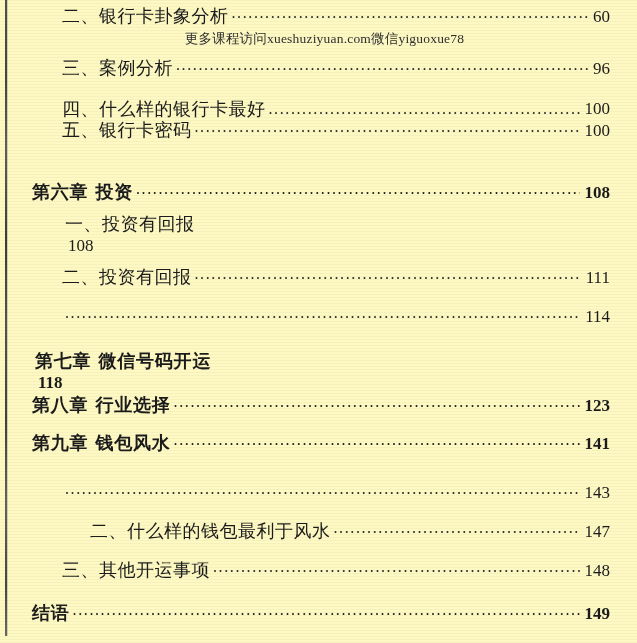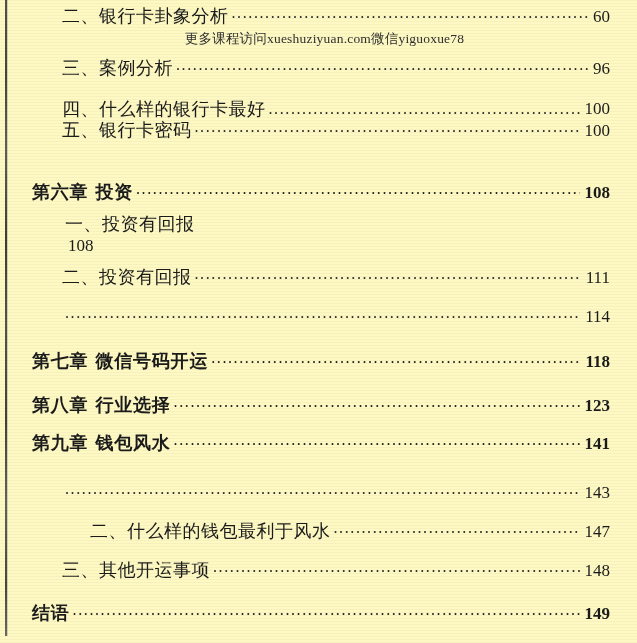--- a/index.html
+++ b/index.html
@@ -174,21 +174,21 @@
       </div>
       <div class="toc-row level-section" style="top: 265px;">
         <span class="row-title"><span class="">二、</span><span>投资有回报</span></span>
         <span class="leader"></span>
         <span class="row-page">111</span>
       </div>
       <div class="toc-row level-section" style="top: 304px;">
         <span class="leader"></span>
         <span class="row-page">114</span>
       </div>
-      <div class="toc-row level-chapter" style="top: 349px;">
+      <div class="toc-row level-chapter" style="top: 349px; flex-direction: column;">
         <span class="row-title"><span class="chapter-num">第七章</span><span>微信号码开运</span></span>
         <span class="leader"></span>
         <span class="row-page">118</span>
       </div>
       <div class="toc-row level-chapter" style="top: 393px;">
         <span class="row-title"><span class="chapter-num">第八章</span><span>行业选择</span></span>
         <span class="leader"></span>
         <span class="row-page">123</span>
       </div>
       <div class="toc-row level-chapter" style="top: 431px;">

